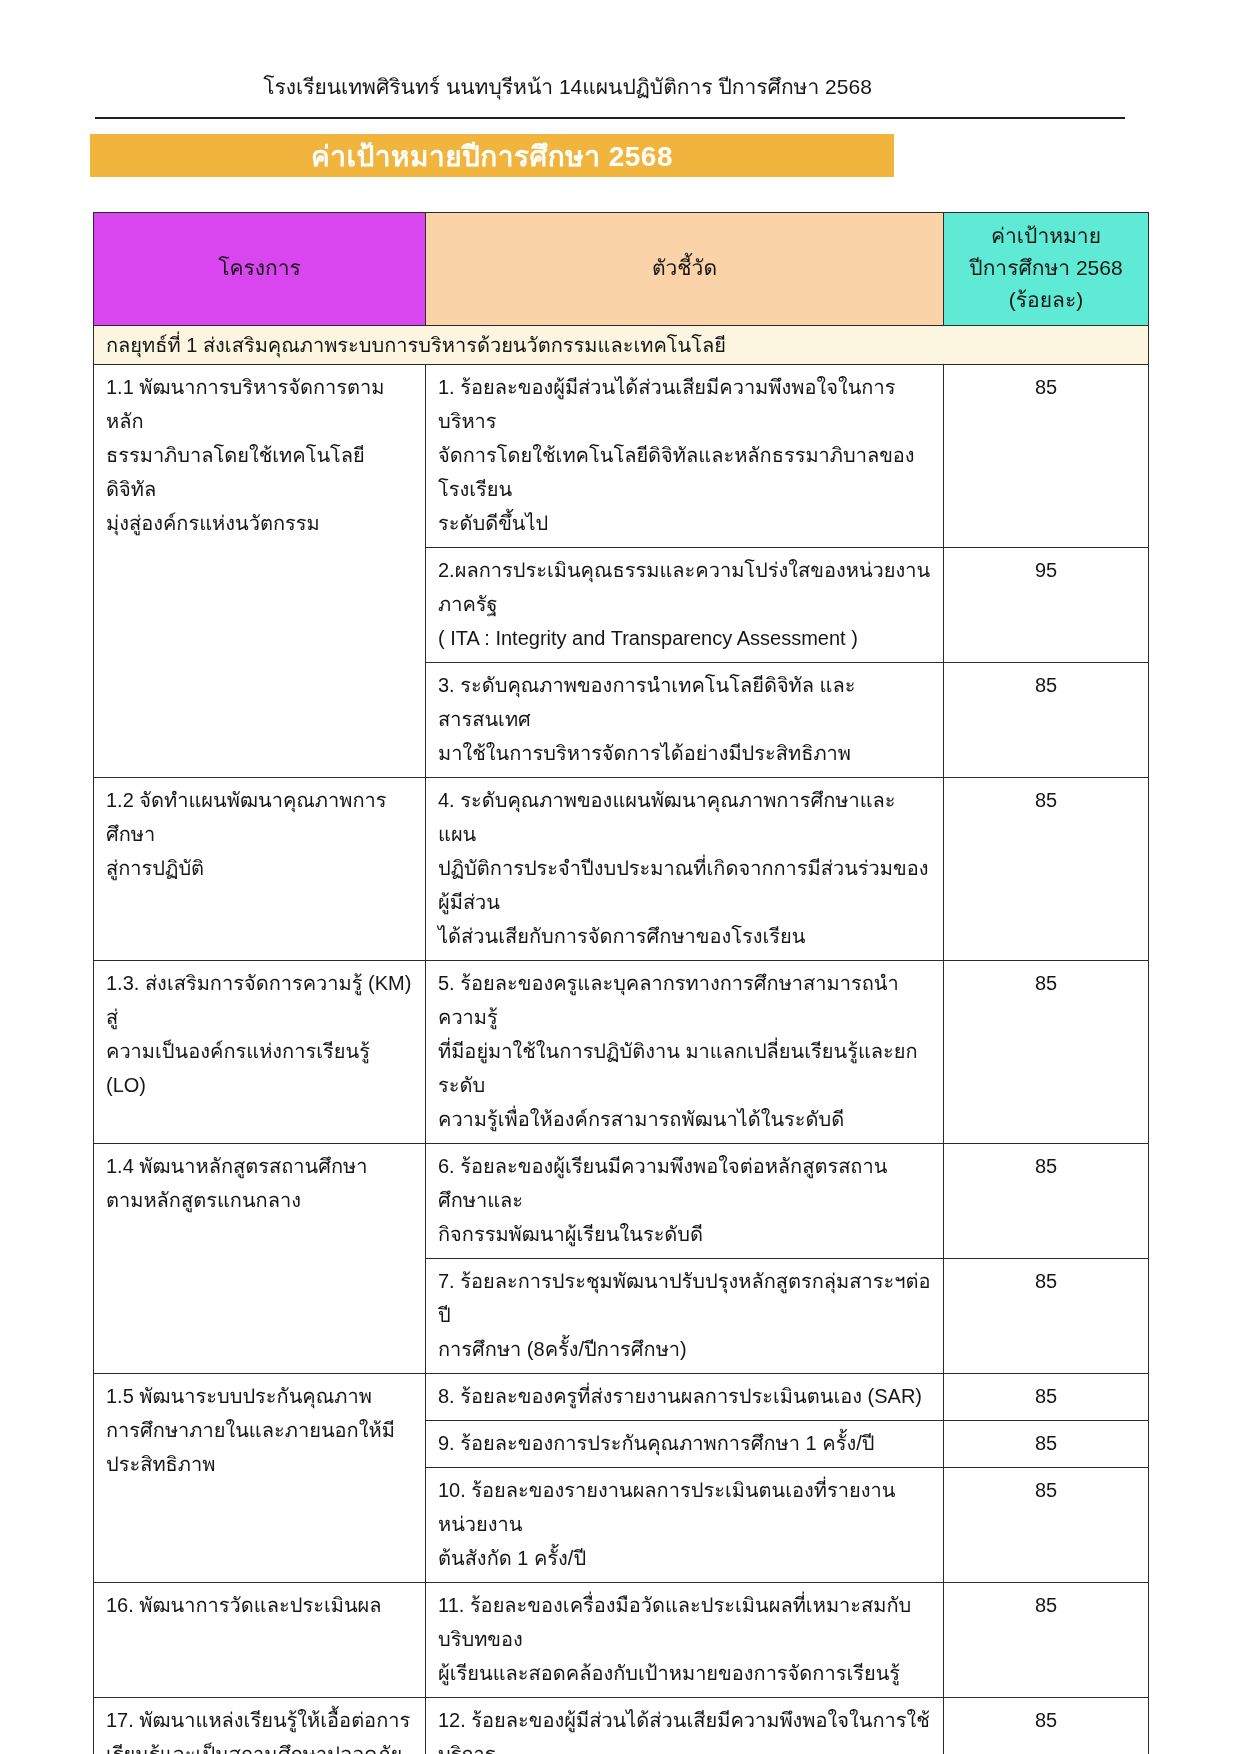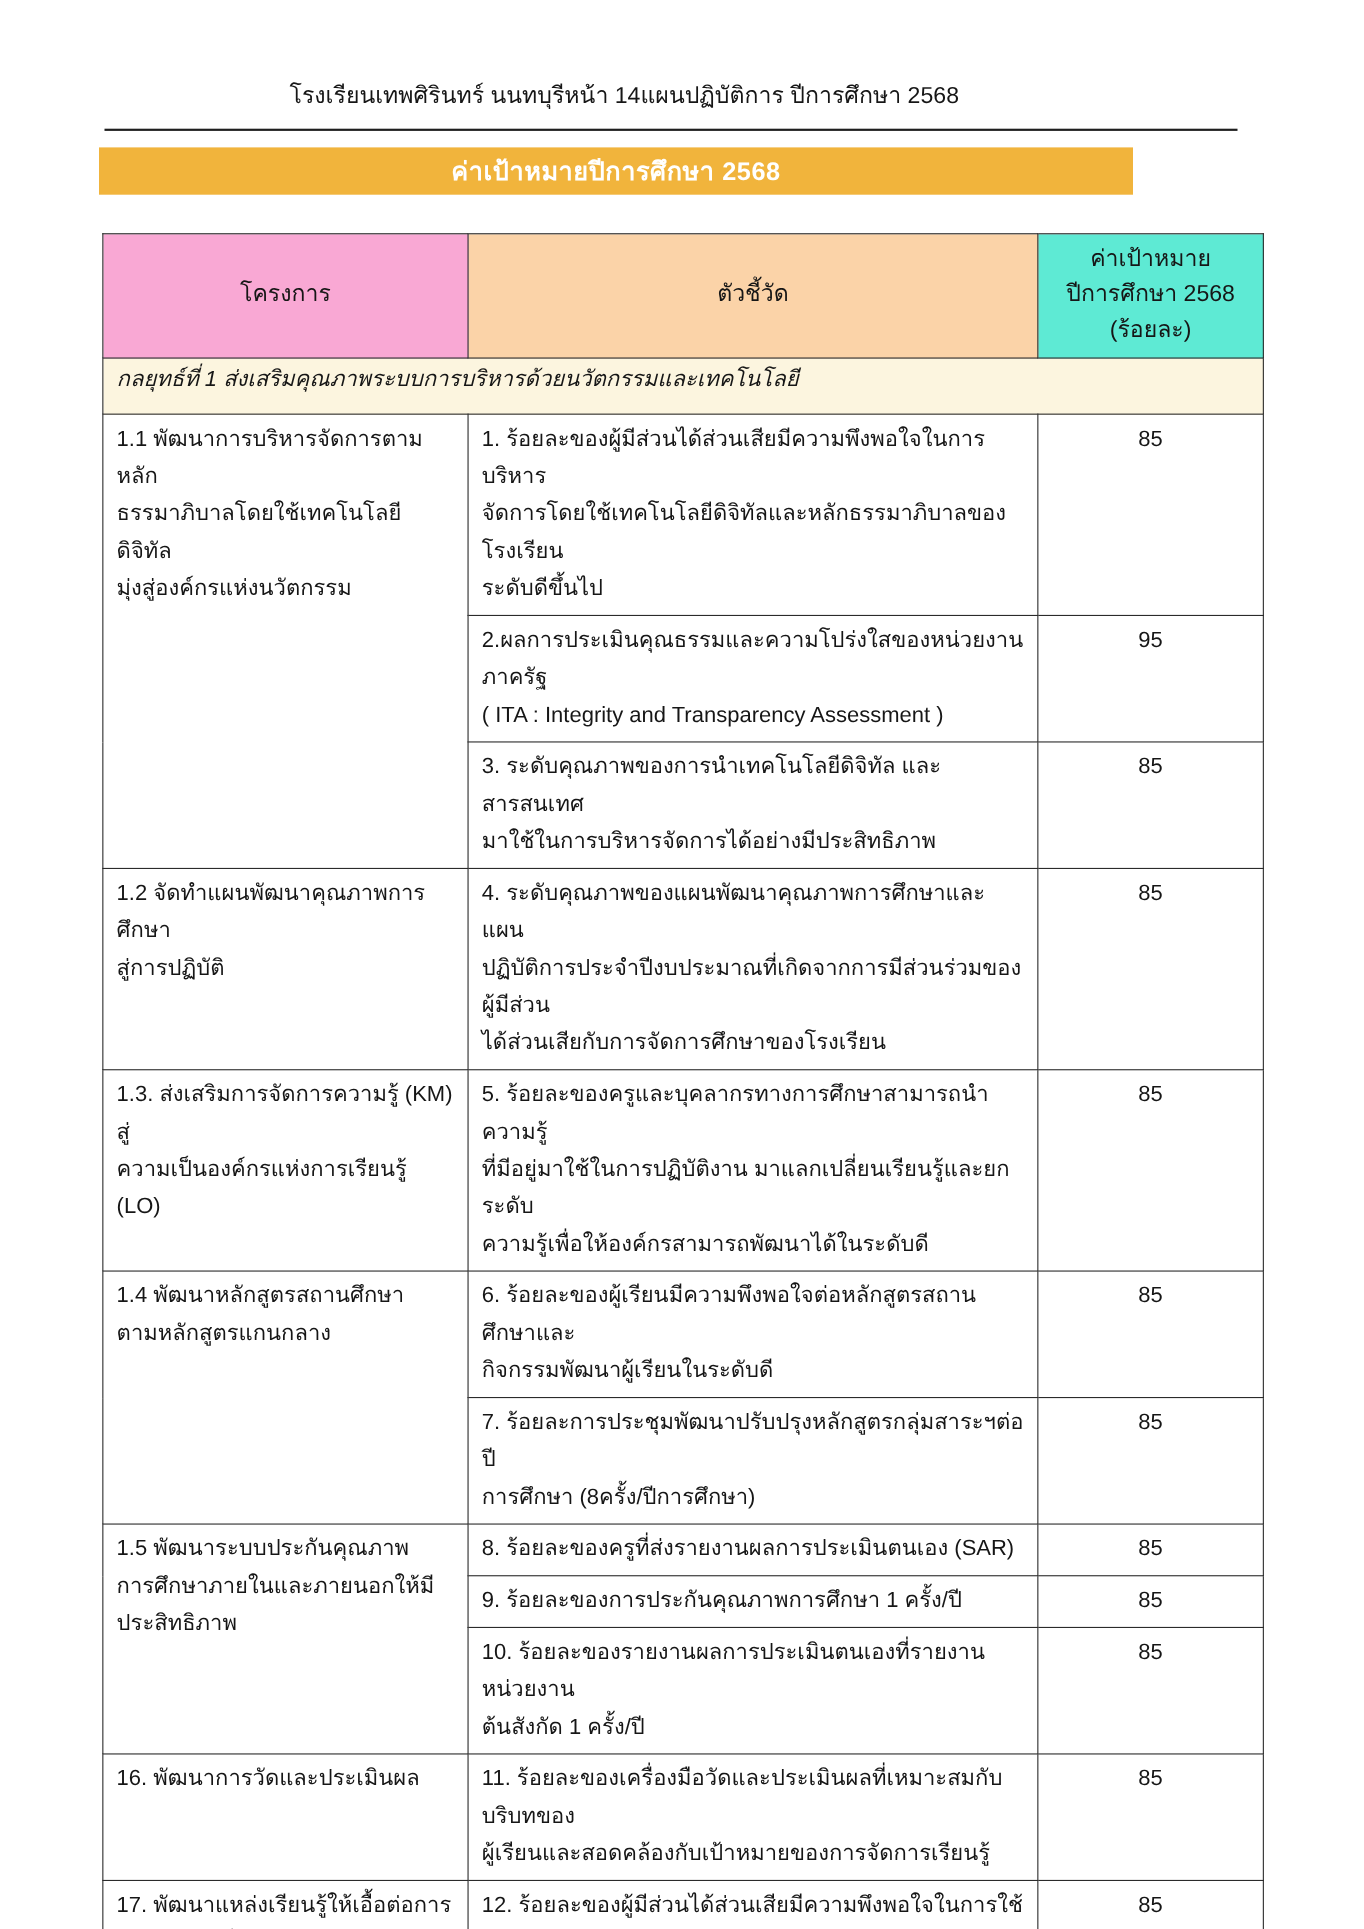--- a/index.html
+++ b/index.html
@@ -18,23 +18,23 @@
     display:flex;justify-content:center;align-items:baseline;
     font-size:21px;
   }
   .doc-rule{
     position:absolute;top:117px;left:95px;width:1030px;height:0;
     border-top:2px solid #1f1f1f;
   }
 
   
   .banner{
-    position:absolute;top:134px;left:90px;width:940px;height:43px;
+    position:absolute;top:134px;left:90px;width:804px;height:43px;
     display:flex;align-items:center;justify-content:center;
-    font-size:23px;font-weight:bold;letter-spacing:.5px;
+    font-size:28px;font-weight:bold;letter-spacing:.5px;
   }
 
   
   table.targets{
     position:absolute;top:212px;left:93px;width:1055px;
     border-collapse:collapse;table-layout:fixed;
     font-size:20px;
   }
   table.targets td,table.targets th{
     border:1.6px solid #2b2b2b;
@@ -48,21 +48,21 @@
   col.c-project{width:332px;}
   col.c-indicator{width:518px;}
   col.c-target{width:205px;}
 
   tr.head th{
     height:100px;
     text-align:center;vertical-align:middle;
     font-size:21px;line-height:32px;
   }
   tr.strategy td{
-    line-height:30px;padding-top:4px;padding-bottom:16px;font-style:italic;
+    line-height:30px;padding-top:4px;padding-bottom:4px;
   }
   td.target{
     text-align:center;vertical-align:top;
   }
 </style>
 </head>
 <body>
 
 <div class="page">
 
@@ -78,21 +78,21 @@
   </div>
 
   <table class="targets">
     <colgroup>
       <col class="c-project">
         <col class="c-indicator">
         <col class="c-target">
     </colgroup>
     <tbody>
       <tr class="head" id="head-row">
-        <th style="background: #f9a8d4;">โครงการ</th>
+        <th style="background: #d946ef;">โครงการ</th>
         <th style="background: rgb(251, 211, 168);">ตัวชี้วัด</th>
         <th style="background: #5eead4;">ค่าเป้าหมาย
 ปีการศึกษา 2568
 (ร้อยละ)</th>
       </tr>
 
       <tr class="strategy" id="strategy-row">
         <td colspan="3" style="background: rgb(252, 245, 223);">กลยุทธ์ที่ 1 ส่งเสริมคุณภาพระบบการบริหารด้วยนวัตกรรมและเทคโนโลยี</td>
       </tr>
 

